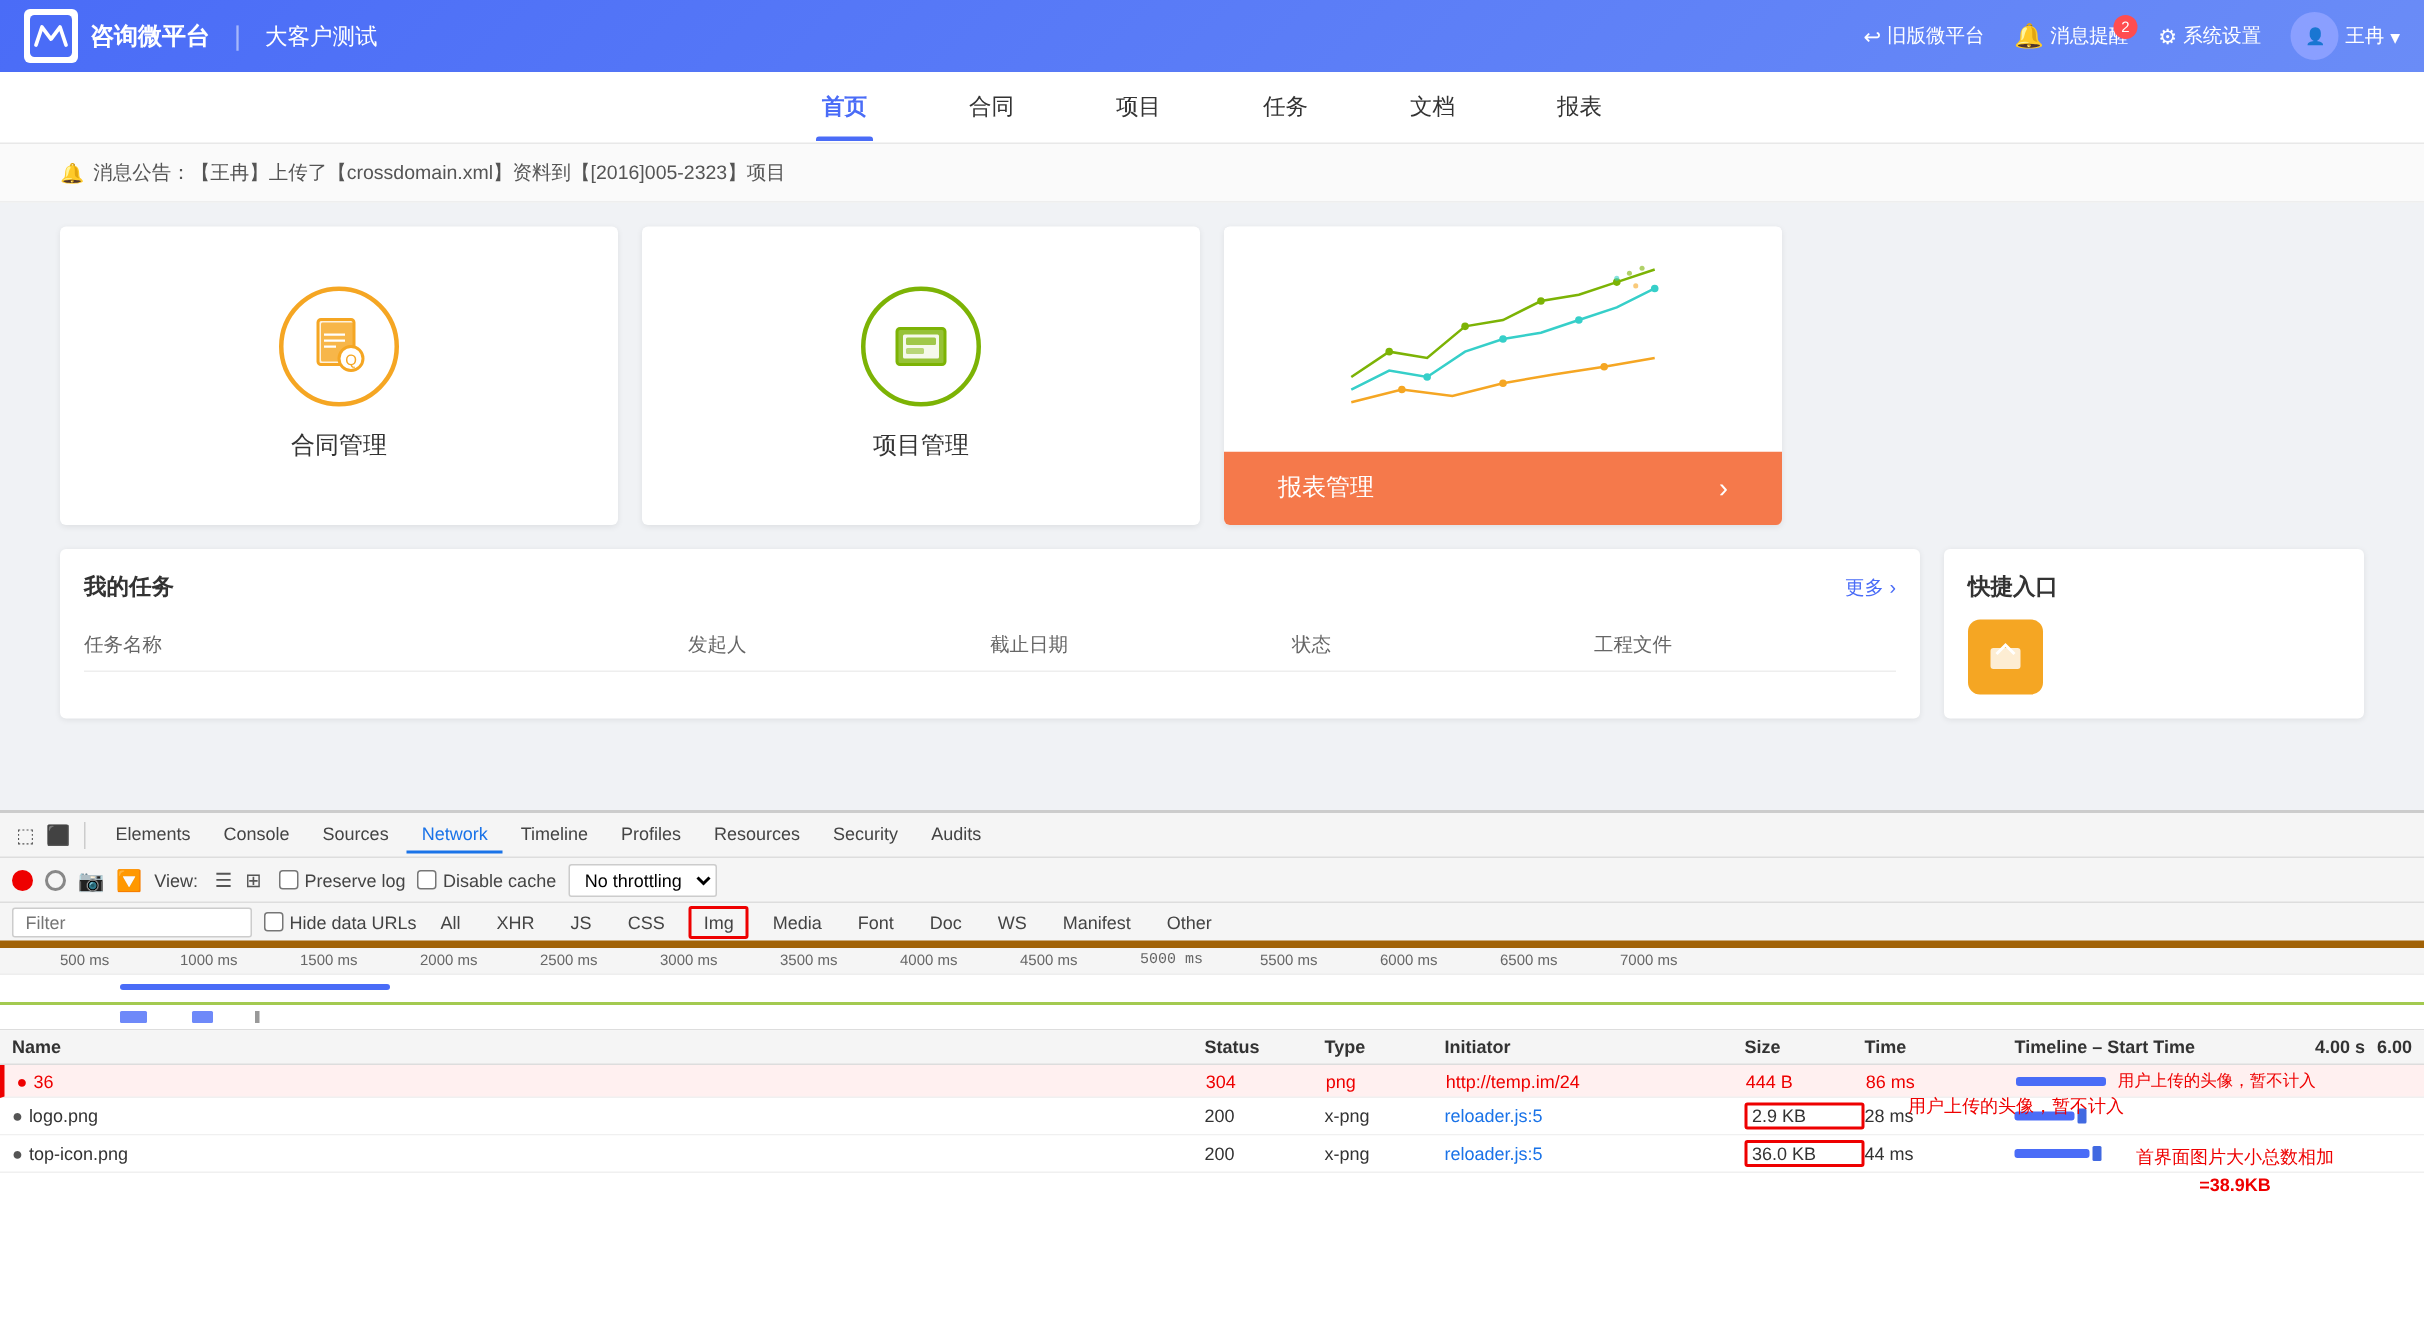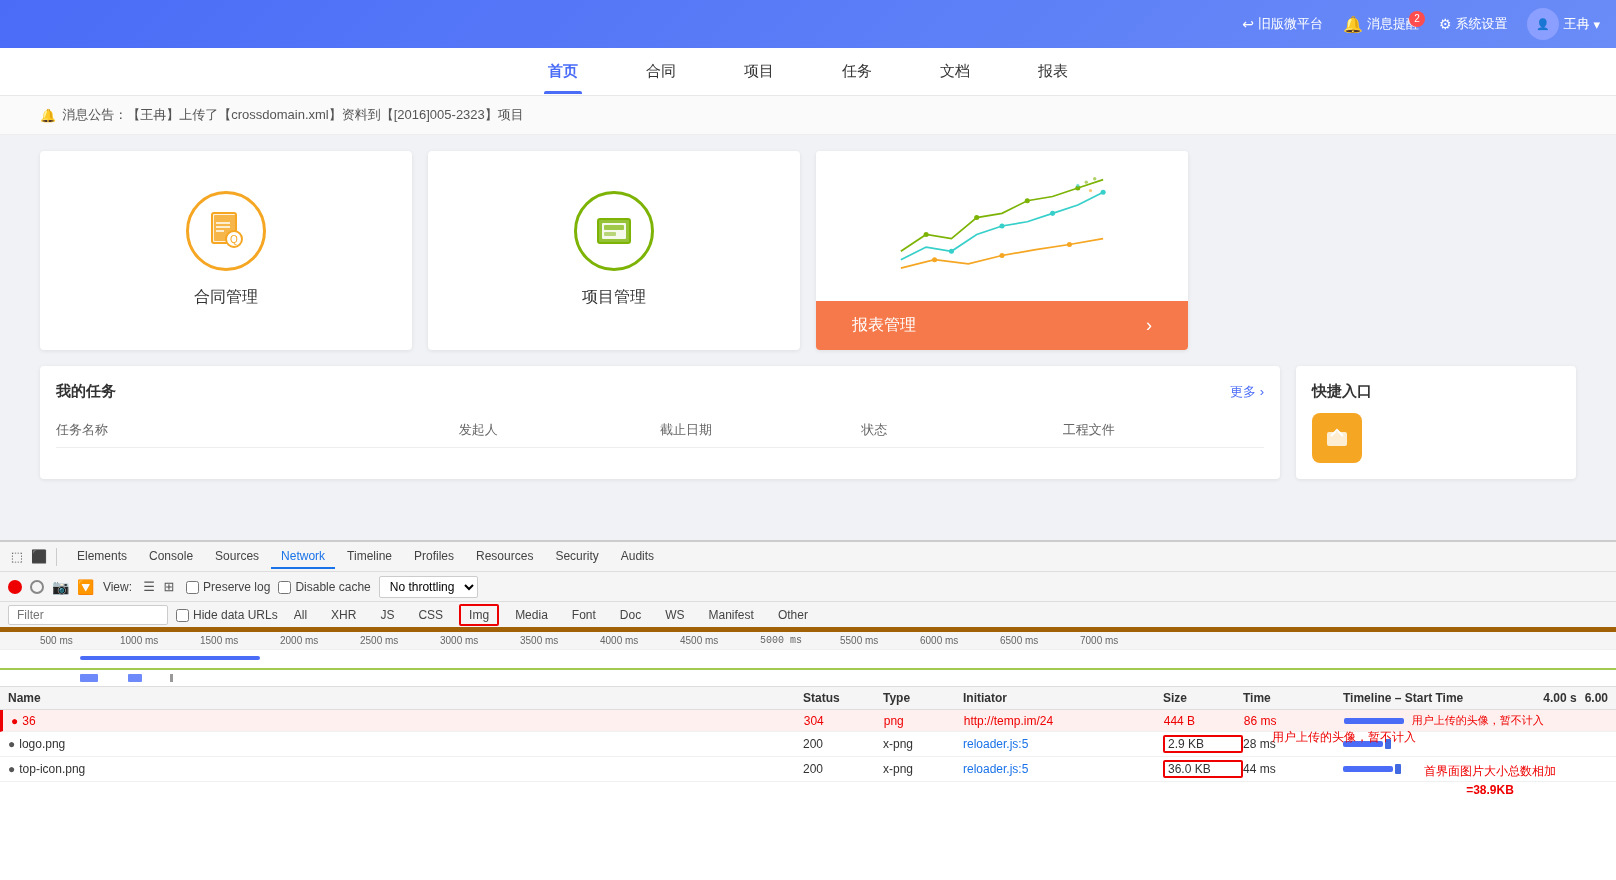--- a/index.html
+++ b/index.html
@@ -313,21 +313,21 @@
       height: 14px;
       border-radius: 50%;
       border: 2px solid #888;
       cursor: pointer;
     }
     .cam-icon { font-size: 14px; cursor: pointer; color: #555; }
     .filter-icon { font-size: 14px; cursor: pointer; color: #555; }
     .view-label { color: #444; font-size: 12px; }
     .checkbox-label {
       display: flex;
-      align-items: flex-end;
+      align-items: center;
       gap: 4px;
       font-size: 12px;
       color: #444;
       cursor: pointer;
     }
     .throttle-select {
       border: 1px solid #ccc;
       background: white;
       padding: 2px 6px;
       font-size: 12px;
@@ -429,20 +429,31 @@
       display: flex;
       align-items: center;
       gap: 2px;
     }
 
   </style>
 </head>
 <body>
 
 <div class="top-nav">
+  <div class="brand-area">
+    <div class="brand-logo">
+      <svg viewBox="0 0 28 28" fill="none">
+        <rect width="28" height="28" rx="3" fill="#4a6cf7"></rect>
+        <path d="M4 20 L8 8 L14 16 L20 8 L24 20" stroke="white" stroke-width="2.5" fill="none" stroke-linecap="round" stroke-linejoin="round"></path>
+      </svg>
+    </div>
+    <span class="brand-name">咨询微平台</span>
+    <span class="brand-divider">|</span>
+    <span class="client-name">大客户测试</span>
+  </div>
   <div class="nav-spacer"></div>
   <div class="nav-actions">
     <div class="nav-action-item">
       <span style="font-size:14px;">↩</span>
       <span>旧版微平台</span>
     </div>
     <div class="nav-action-item notif-wrap">
       <span style="font-size:16px;">🔔</span>
       <span>消息提醒</span>
       <span class="notification-badge">2</span>

